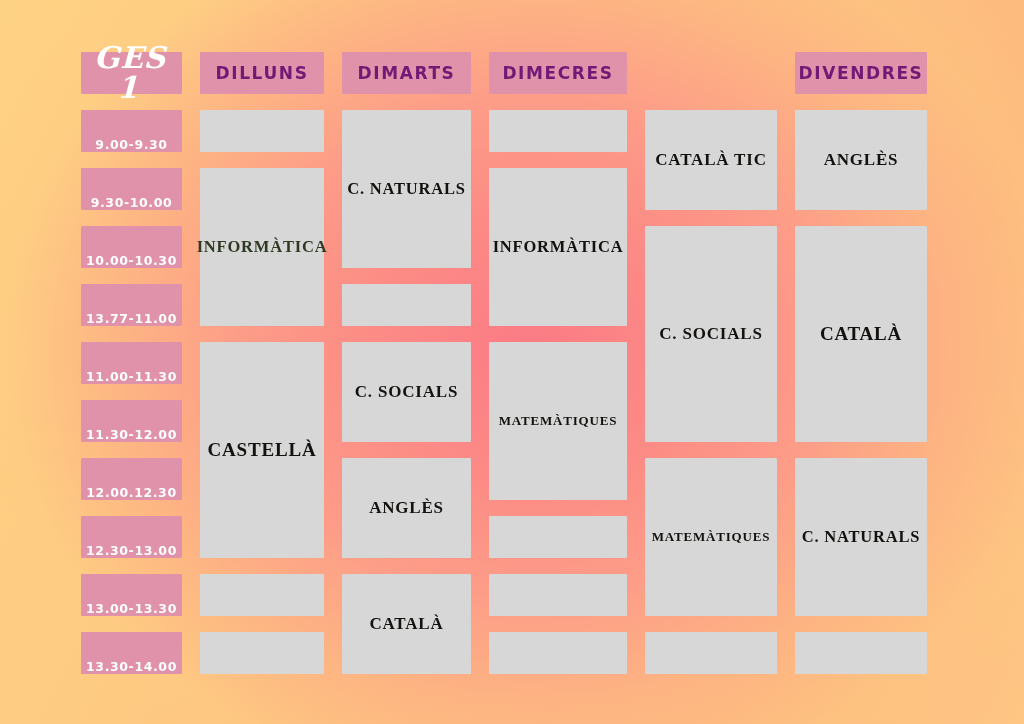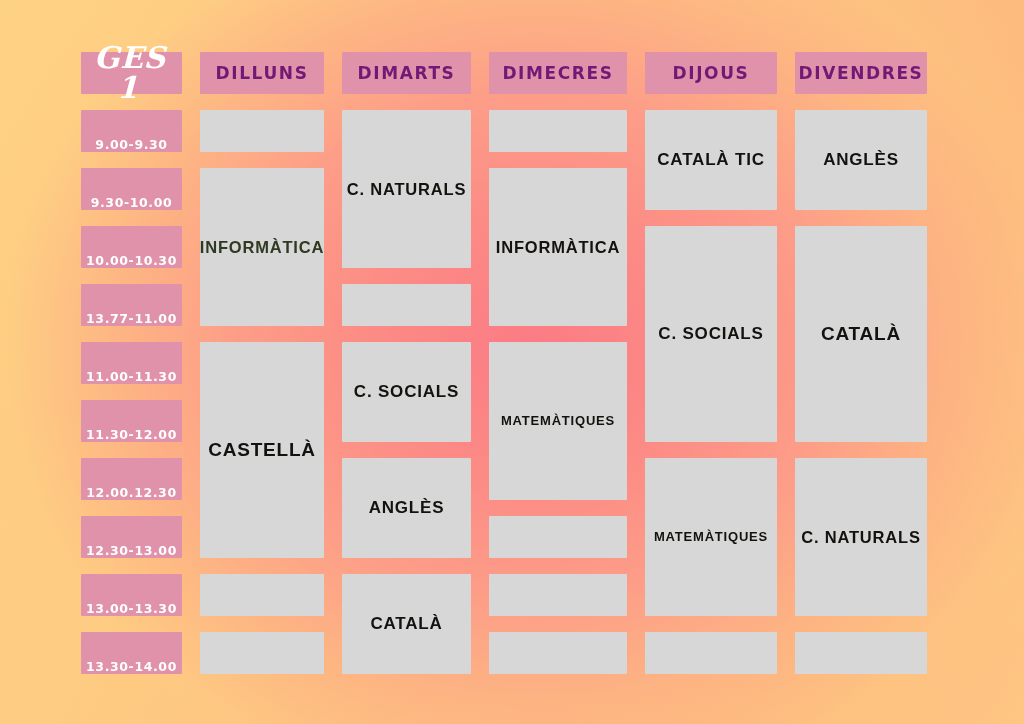--- a/index.html
+++ b/index.html
@@ -95,21 +95,21 @@
     font-size: 12.5px;
     letter-spacing: 0.6px;
   }
 
   
   .slot > .box {
     background: #d7d7d7;
   }
   .subject-label {
     color: #14120f;
-    font-family: Liberation Sans, sans-serif;
+    font-family: Liberation Serif, serif;
     font-weight: 700;
     font-size: 16.5px;
     letter-spacing: 0.8px;
     line-height: 1.15;
   }
   .subject-label.sz-lg   { font-size: 19px; }
   .subject-label.sz-md   { font-size: 17px; }
   .subject-label.sz-sm   { font-size: 13px; }
   .subject-label.green   { color: #2f3a22; }
 </style>
@@ -131,25 +131,20 @@
       <div class="cell hdr" style="grid-area: 1 / 4;">
         <div class="box">
           <span class="hdr-label">DIMECRES</span>
         </div>
       </div>
       <div class="cell hdr" style="grid-area: 1 / 3;">
         <div class="box">
           <span class="hdr-label">DIMARTS</span>
         </div>
       </div>
-      <div class="cell hdr" style="grid-area: 1 / 5;">
-        <div class="box">
-          <span class="hdr-label">DIJOUS</span>
-        </div>
-      </div>
       <div class="cell hdr" style="grid-area: 1 / 6;">
         <div class="box">
           <span class="hdr-label">DIVENDRES</span>
         </div>
       </div>
       <div class="cell timecell" style="grid-area: 2 / 1;">
         <div class="box">
           <span class="time-label">9.00-9.30</span>
         </div>
       </div>

